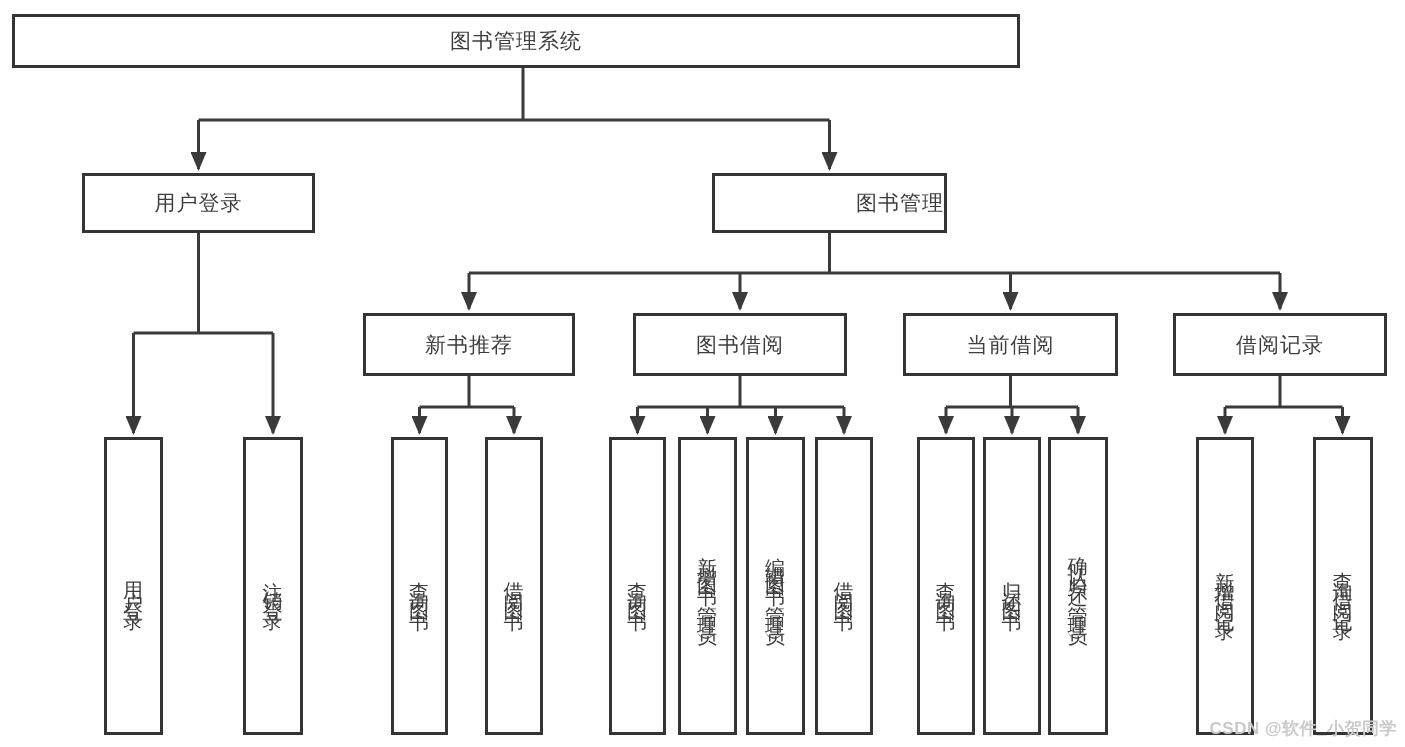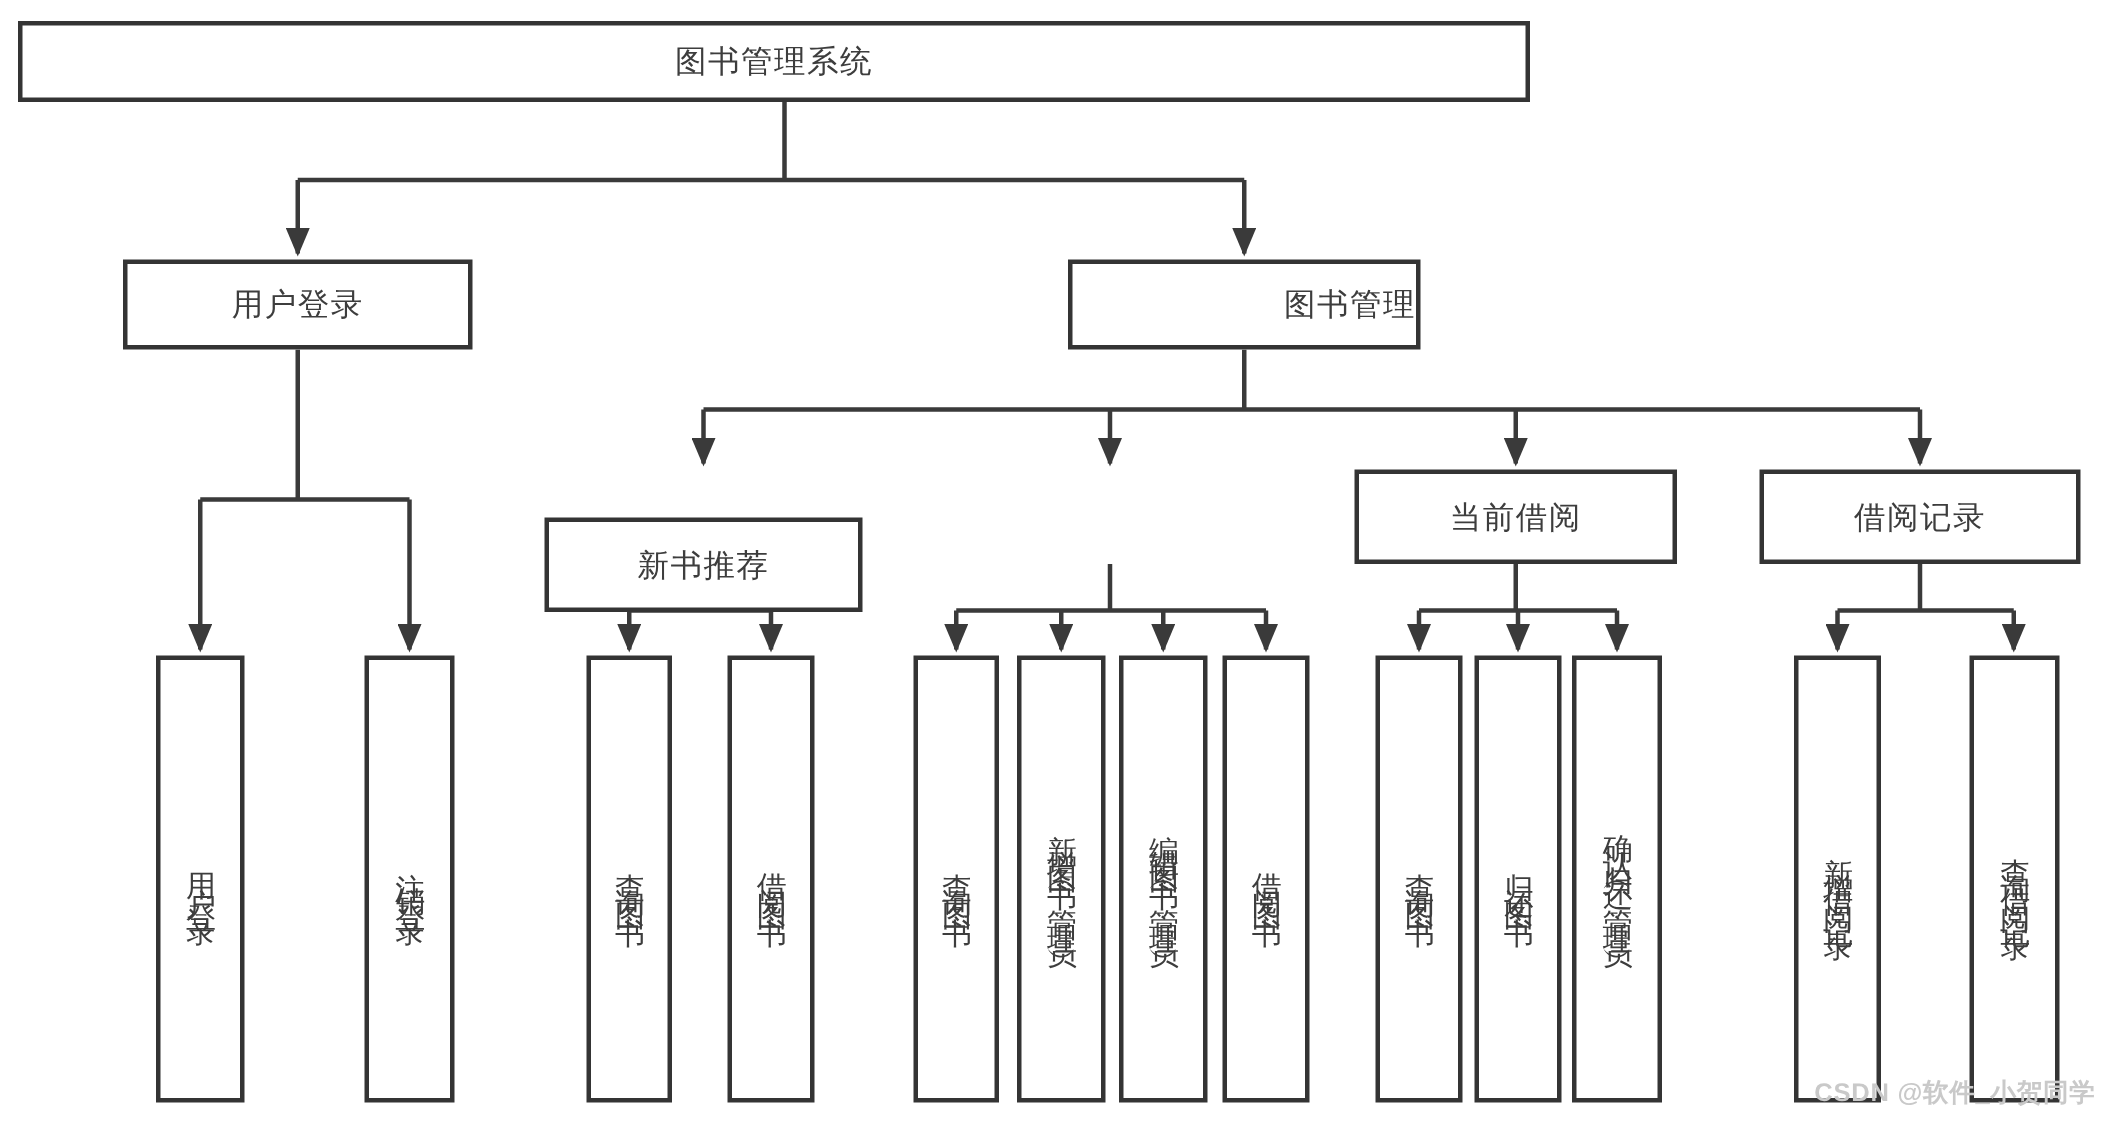--- a/index.html
+++ b/index.html
@@ -123,22 +123,25 @@
     <span class="hlabel">图书管理系统</span>
   </div>
 
   <div class="box" style="left:82px;top:173px;width:233px;height:60px;">
     <span class="hlabel">用户登录</span>
   </div>
   <div class="box" style="left:712px;top:173px;width:235px;height:60px;justify-content:flex-end;">
     <span class="hlabel">图书管理</span>
   </div>
 
-  <div class="box" style="left:363px;top:313px;width:212px;height:63px;margin-top:32px;">
+  <div class="box" style="left:363px;top:313px;width:212px;height:63px;">
     <span class="hlabel">新书推荐</span>
+  </div>
+  <div class="box" style="left:633px;top:313px;width:214px;height:63px;">
+    <span class="hlabel">图书借阅</span>
   </div>
   <div class="box" style="left:1173px;top:313px;width:214px;height:63px;">
     <span class="hlabel">借阅记录</span>
   </div>
   <div class="box" style="left:903px;top:313px;width:215px;height:63px;">
     <span class="hlabel">当前借阅</span>
   </div>
 
   <div class="box" style="left:104px;top:437px;width:59px;height:298px;">
     <span class="vlabel">用户登录</span>

